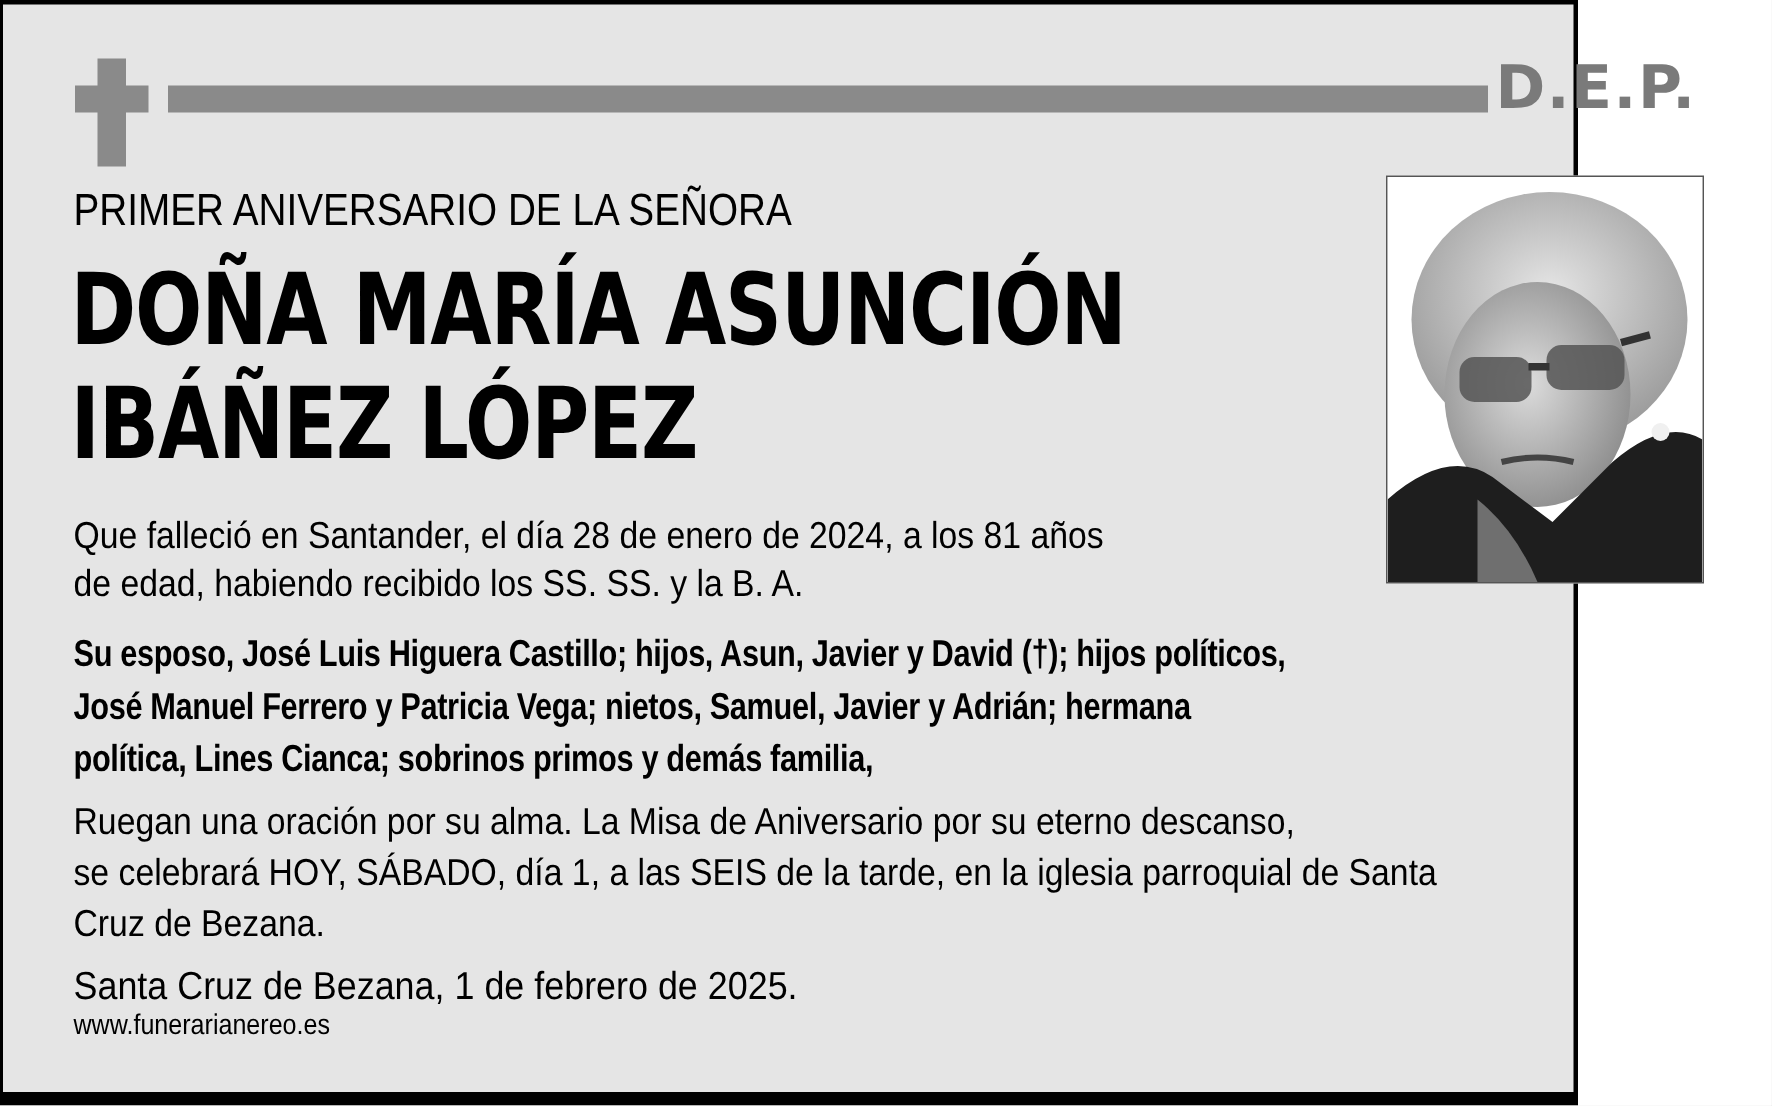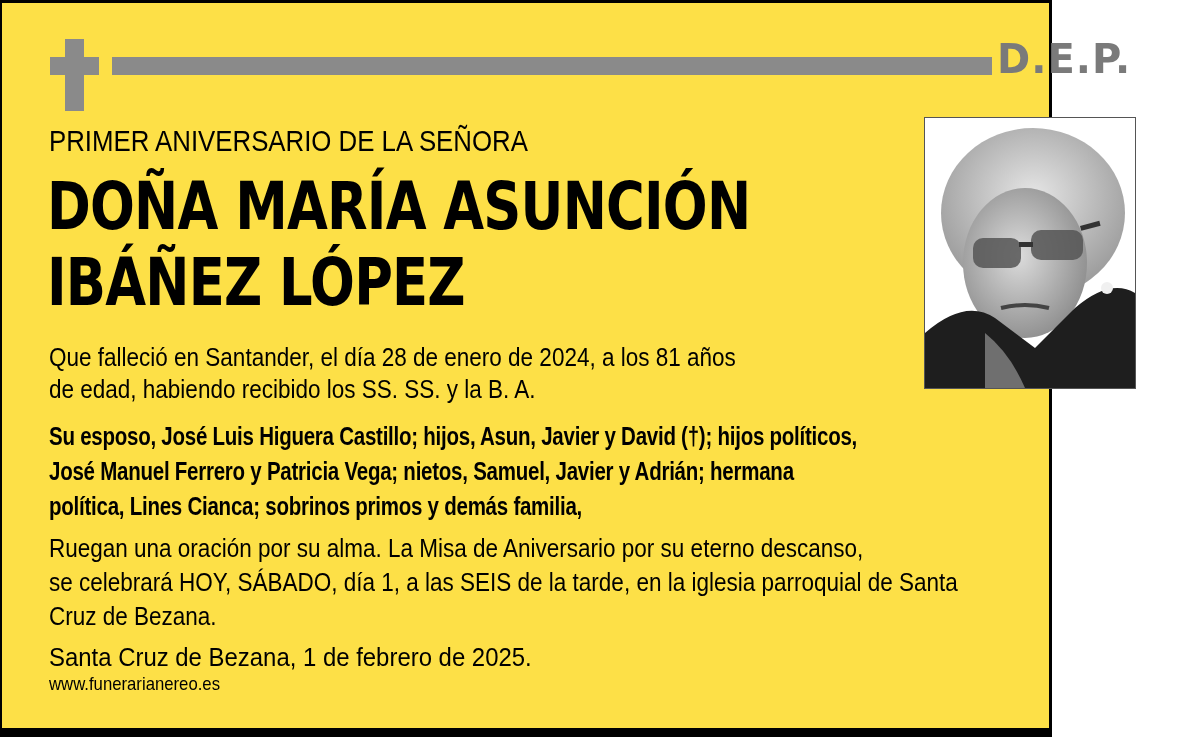--- a/index.html
+++ b/index.html
@@ -2,21 +2,21 @@
 <html><head>
   <meta charset="utf-8">
   <style>
     html, body { margin: 0; padding: 0; background: #ffffff; }
     body { width: 1181px; height: 737px; position: relative; overflow: hidden; }
     .frame {
       position: absolute; left: 0; top: 0; width: 1052px; height: 737px;
       box-sizing: border-box;
       border-top: 3px solid #000; border-left: 2px solid #000;
       border-right: 3px solid #000; border-bottom: 9px solid #000;
-      background: #fde047;
+      background: #e5e5e5;
     }
     .cross-v { position: absolute; left: 63px; top: 36px; width: 19px; height: 72px; background: #8a8a8a; }
     .cross-h { position: absolute; left: 48px; top: 54px; width: 49px; height: 18px; background: #8a8a8a; }
     .rule { position: absolute; left: 110px; top: 54px; width: 880px; height: 18px; background: #8a8a8a; }
     .dep {
       position: absolute; left: 995px; top: 34px;
       font-family: "DejaVu Sans", sans-serif; font-weight: bold;
       font-size: 40px; color: #7a7a7a; letter-spacing: 1px; line-height: 44px;
     }
     .subtitle {

